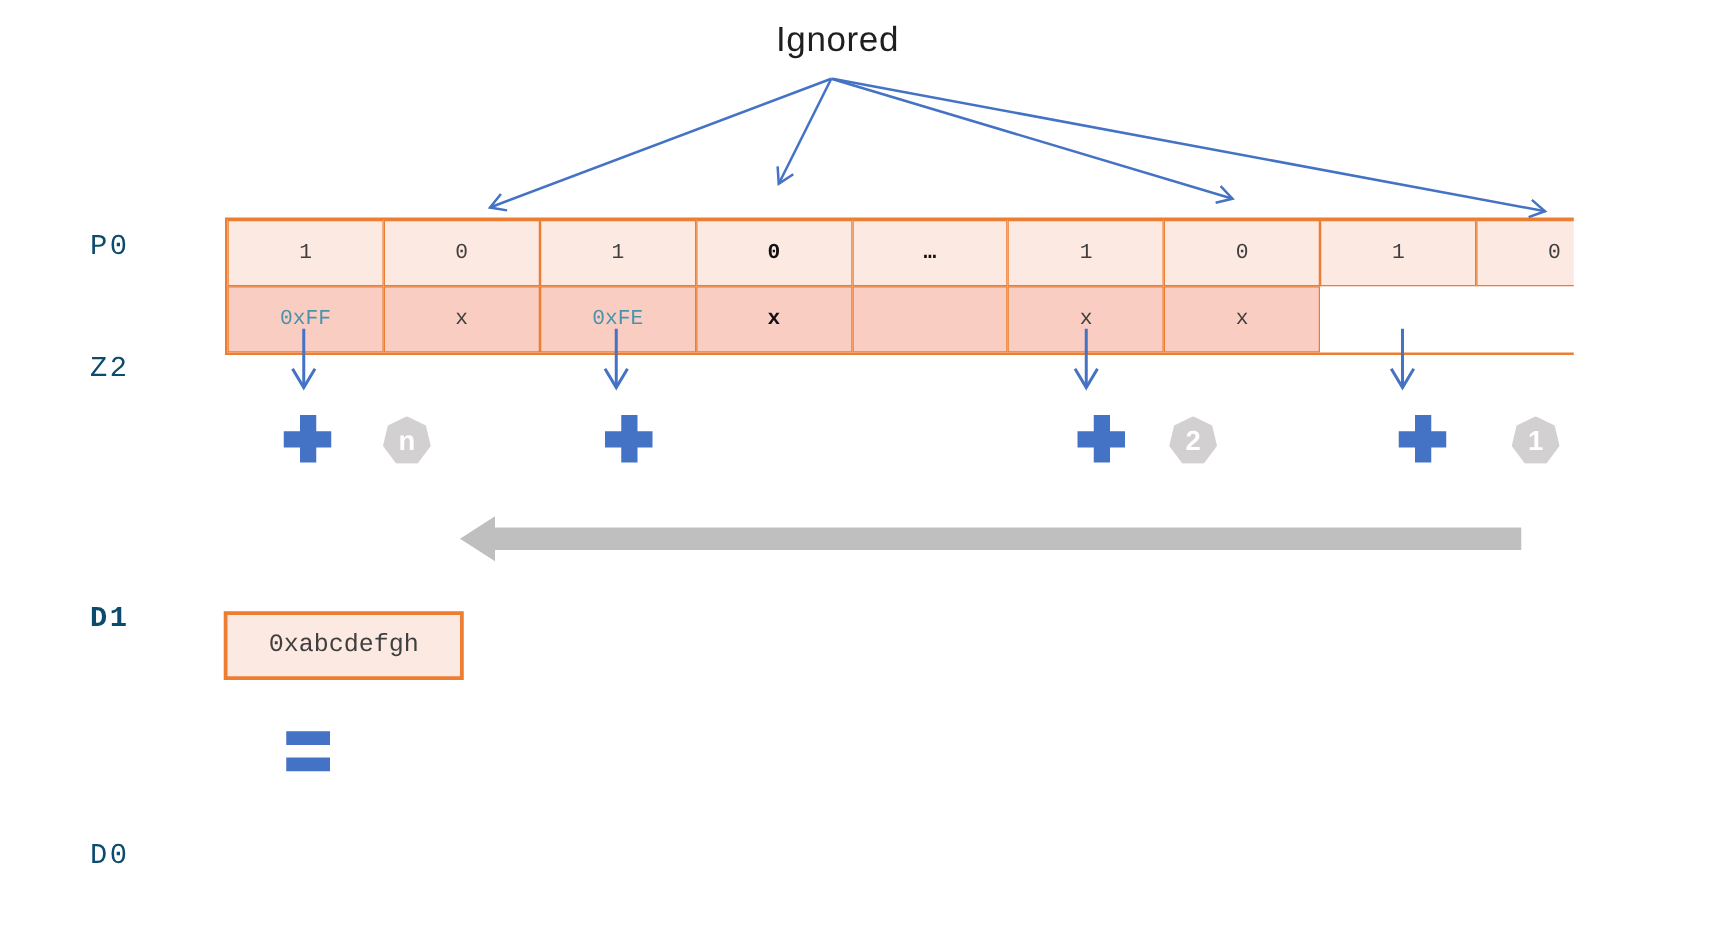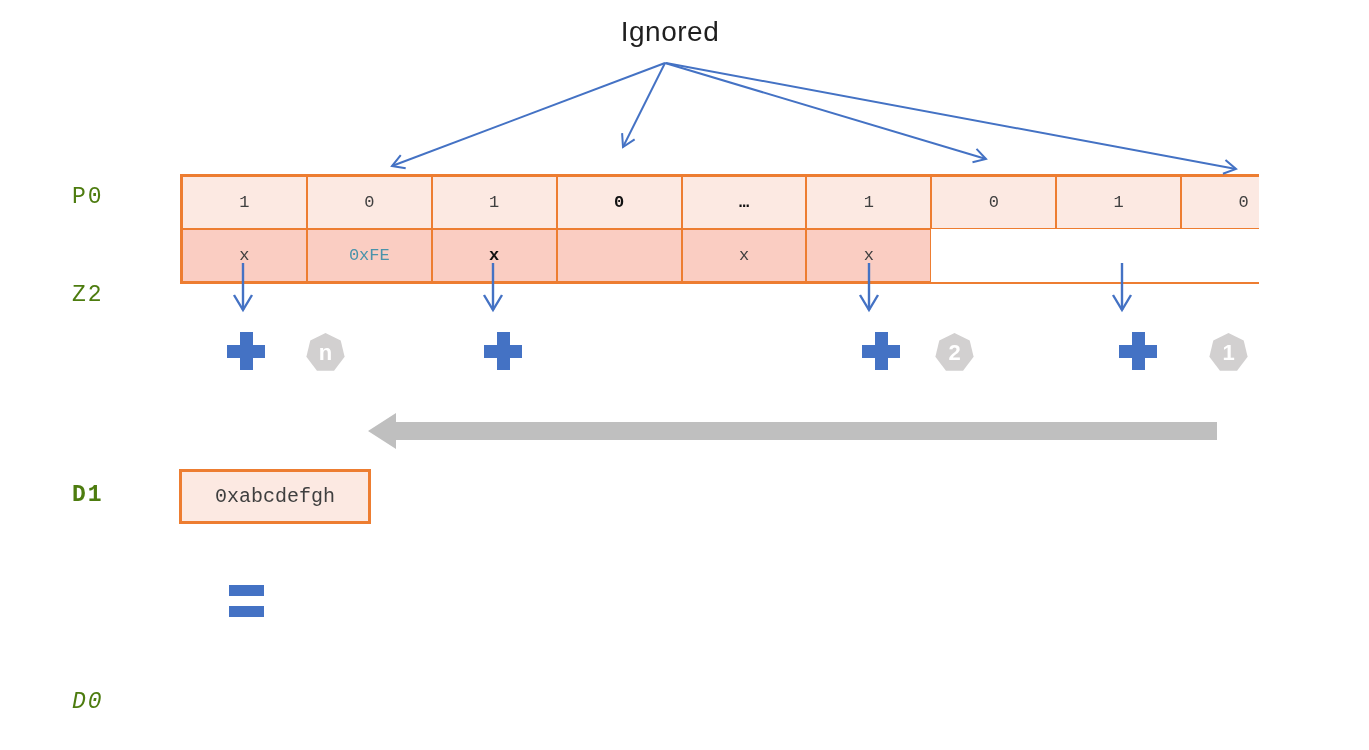--- a/index.html
+++ b/index.html
@@ -23,42 +23,42 @@
              border:2px solid var(--border-orange);box-sizing:border-box;}
   .tcell{border:1.5px solid var(--border-orange);display:flex;align-items:center;justify-content:center;
          font-family:"Liberation Mono",monospace;font-size:17px;color:#3f3f3f;}
   .tcell.row-p0{background:var(--row1-fill);}
   .tcell.row-z2{background:var(--row2-fill);}
   .tcell.bold{font-weight:bold;color:#111111;}
   .tcell.hex{color:var(--hex-teal);}
 
   
   .rowlabel{position:absolute;left:72px;font-family:"Liberation Mono",monospace;
-            font-size:23px;color:#4d7c0f;letter-spacing:2px;}
-  .lbl-p0{top:184px;} .lbl-z2{top:246px;margin-top:36px;} .lbl-d1{top:482px;font-weight:bold;} .lbl-d0{top:689px;font-style:italic;}
+            font-size:23px;color:#0c4a6e;letter-spacing:2px;}
+  .lbl-p0{top:184px;} .lbl-z2{top:246px;margin-top:36px;} .lbl-d1{top:482px;font-weight:bold;} .lbl-d0{top:671px;}
 
   
   .plus{position:absolute;width:38px;height:38px;z-index:4;}
   .plus::before{content:"";position:absolute;left:0;top:12.5px;width:38px;height:13px;background:var(--accent-blue);}
   .plus::after{content:"";position:absolute;left:12.5px;top:0;width:13px;height:38px;background:var(--accent-blue);}
 
   
   .badge{position:absolute;width:39px;height:39px;background:var(--badge-gray);z-index:4;
          clip-path:polygon(50% 0%,89% 19%,99% 61%,72% 97%,28% 97%,1% 61%,11% 19%);
          display:flex;align-items:center;justify-content:center;
          color:#ffffff;font-size:22px;font-weight:bold;}
   .badge-n{left:306px;top:333px;} .badge-2{left:935px;top:333px;} .badge-1{left:1209px;top:333px;}
   .plus-1{left:227px;top:332px;} .plus-2{left:484px;top:332px;}
   .plus-3{left:862px;top:332px;} .plus-4{left:1119px;top:332px;}
 
   
   .dbox{position:absolute;left:179px;width:192px;height:55px;box-sizing:border-box;
         border:3px solid var(--border-orange);background:var(--row1-fill);
         display:flex;align-items:center;justify-content:center;
-        font-family:"Liberation Mono",monospace;font-size:20px;color:#3f3f3f;}
+        font-family:"Liberation Mono",monospace;font-size:20px;color:#3f3f3f;margin-top:20px;}
   .d1-box{top:469px;} .d0-box{top:658px;}
 
   
   .equals{position:absolute;left:229px;top:585px;width:35px;height:32px;
           display:flex;flex-direction:column;justify-content:space-between;}
   .equals span{display:block;width:35px;height:11px;background:var(--accent-blue);}
 </style>
 </head>
 <body>
 
@@ -74,20 +74,21 @@
   <div class="bit-table">
       <div class="tcell row-p0">1</div>
       <div class="tcell row-p0">0</div>
       <div class="tcell row-p0">1</div>
       <div class="tcell row-p0 bold">0</div>
       <div class="tcell row-p0 bold">…</div>
       <div class="tcell row-p0">1</div>
       <div class="tcell row-p0">0</div>
       <div class="tcell row-p0">1</div>
       <div class="tcell row-p0">0</div>
+      <div class="tcell row-z2 hex">0xFF</div>
       <div class="tcell row-z2">x</div>
       <div class="tcell row-z2 hex">0xFE</div>
       <div class="tcell row-z2 bold">x</div>
       <div class="tcell row-z2"></div>
       <div class="tcell row-z2">x</div>
       <div class="tcell row-z2">x</div>
     </div>
 
   <div class="plus plus-1"></div>
   <div class="plus plus-2"></div>

